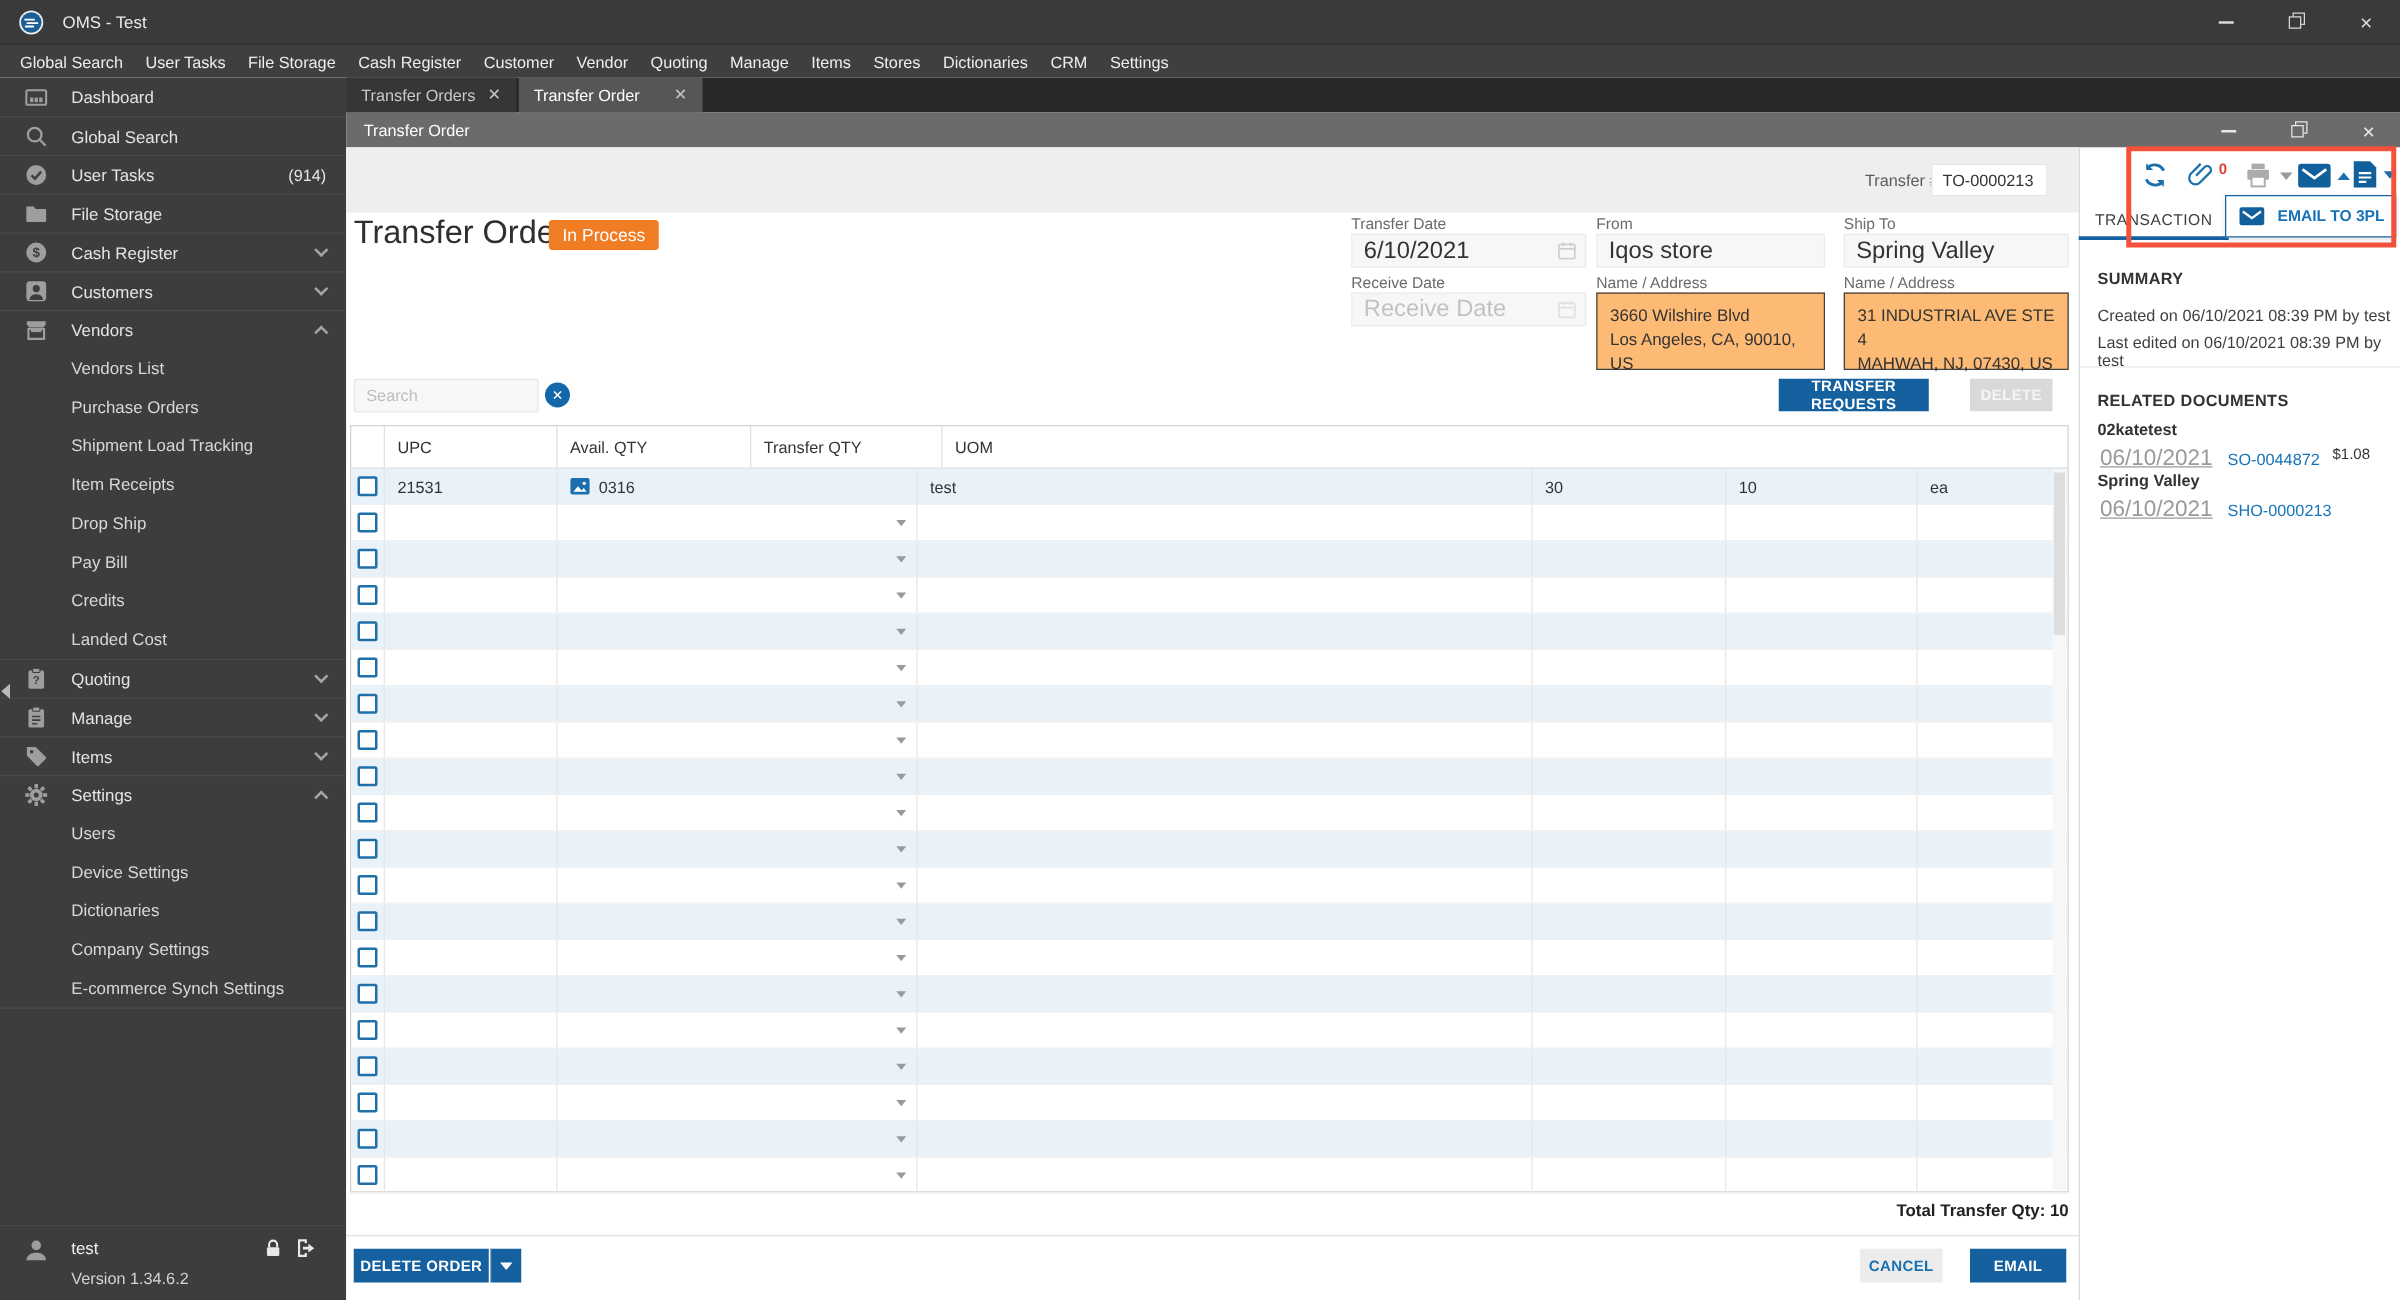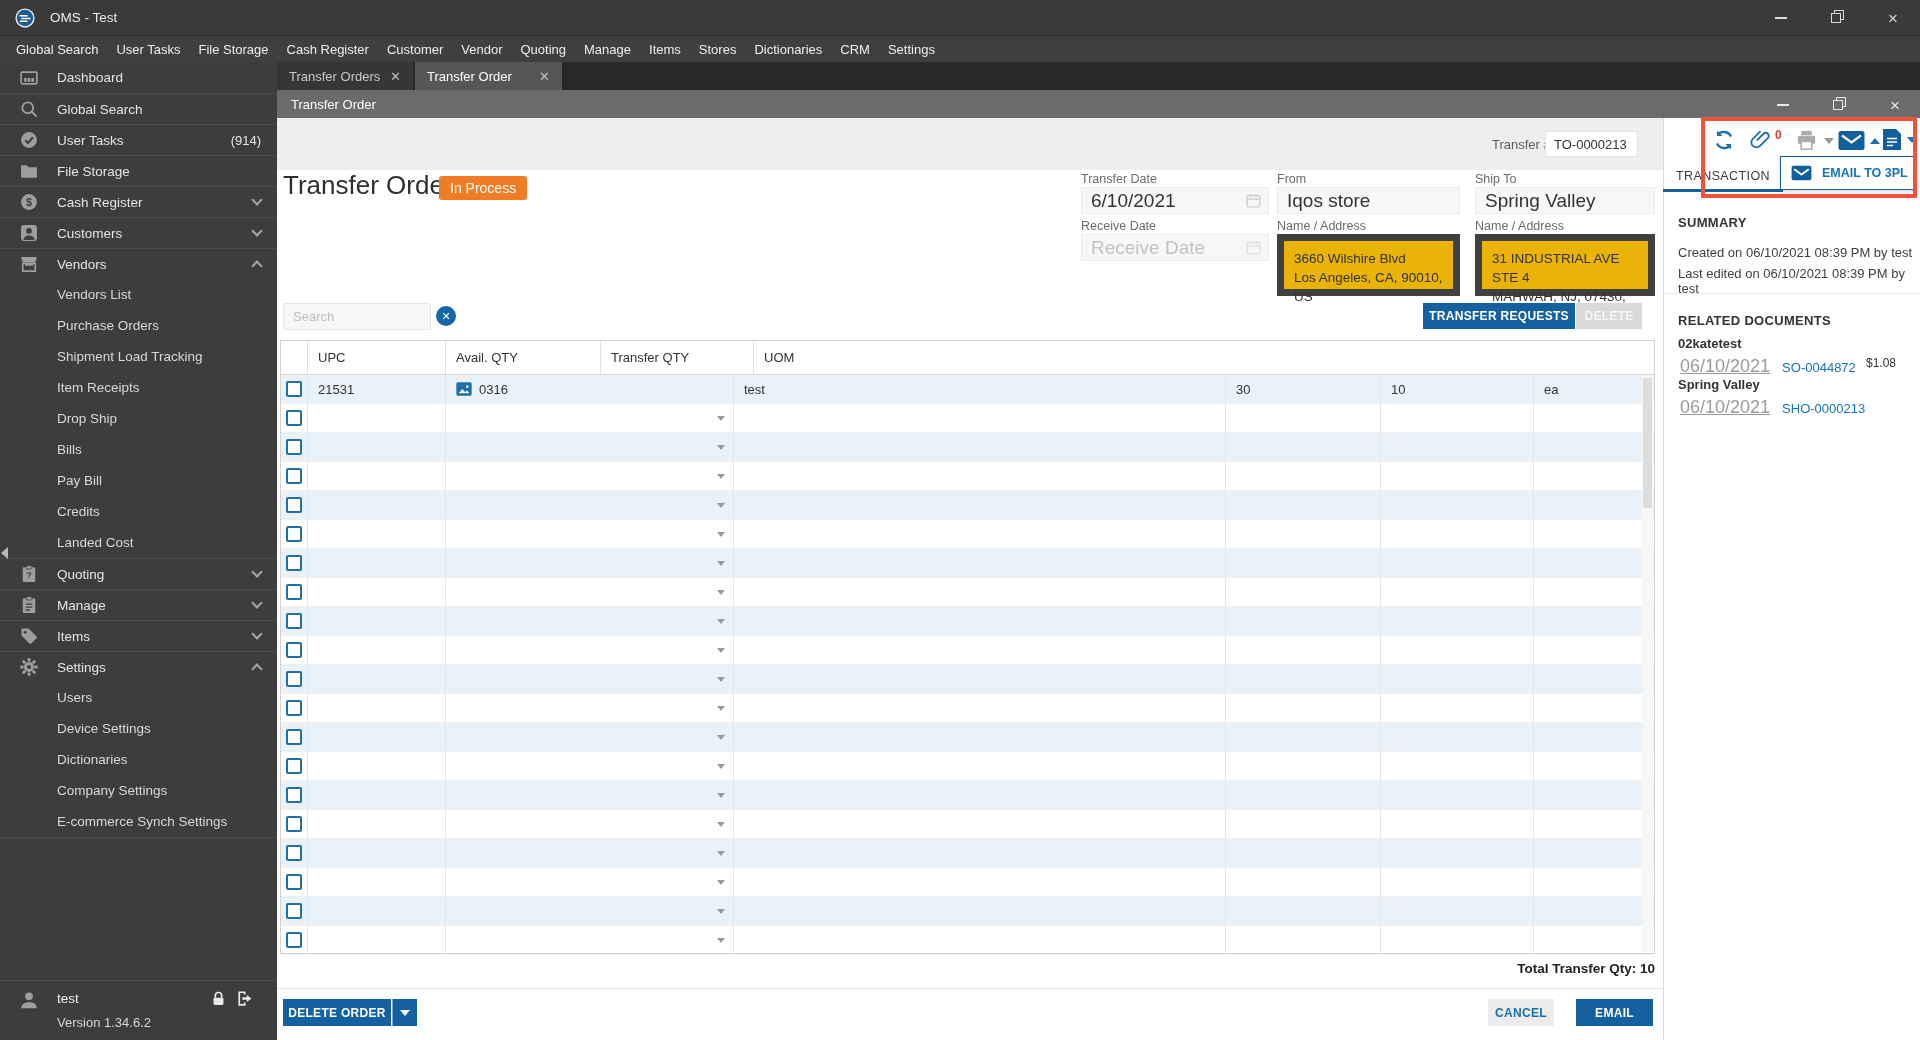--- a/index.html
+++ b/index.html
@@ -68,37 +68,37 @@
 
   .page-title { position:absolute; left:283px; top:170px; font-size:26px; color:#2f2f2f; }
   .status-badge { position:absolute; left:439px; top:176px; background:#f07d23; color:#fff;
     font-size:14px; padding:4px 11px; border-radius:3px; }
 
   .flabel { position:absolute; font-size:12.5px; color:#6b6b6b; }
   .finput { position:absolute; height:27px; background:#f7f7f7; border:1px solid #ebebeb;
     font-size:19px; color:#333; padding-left:9px; display:flex; align-items:center; }
   .finput .cal { margin-left:auto; margin-right:6px; display:flex; }
   .placeholder { color:#c2c2c2; }
-  .addrbox { position:absolute; background:#eab308; border:7px solid #404040; font-size:13.5px;
+  .addrbox { position:absolute; background:#fdba74; border:1px solid #404040; font-size:13.5px;
     color:#333; padding:8px 10px; line-height:19px; }
 
   .search-input { position:absolute; left:283px; top:303px; width:148px; height:27px; background:#f7f7f7;
     border:1px solid #e6e6e6; border-radius:2px; font-size:13px; padding-left:9px; color:#333;
     font-family:"Liberation Sans",sans-serif; }
   .search-input::placeholder { color:#bdbdbd; }
   .search-clear { position:absolute; left:436px; top:306px; width:20px; height:20px; border-radius:50%;
     background:#1467a8; color:#fff; font-size:11px; display:flex; align-items:center; justify-content:center;
     cursor:pointer; }
 
   .btn { display:flex; align-items:center; justify-content:center; font-size:12px; font-weight:bold;
     letter-spacing:.3px; cursor:pointer; border:none; font-family:"Liberation Sans",sans-serif; }
   .btn-blue { background:#15609f; color:#fff; }
   .btn-disabled { background:#d9d9d9; color:#f5f5f5; }
   .btn-light { background:#ececec; color:#1a6fae; }
-  .btn-transfer-requests { position:absolute; left:1423px; top:303px; width:152px; height:26px; }
+  .btn-transfer-requests { position:absolute; left:1423px; top:303px; width:120px; height:26px; }
   .btn-delete { position:absolute; left:1576px; top:303px; width:66px; height:26px; }
 
   
   .table { position:absolute; left:280px; top:340px; width:1375px; height:614px;
     border:1px solid #d2d2d2; background:#fff; }
   .thead { display:flex; height:34px; border-bottom:1px solid #d9d9d9; }
   .th { display:flex; align-items:center; padding-left:10px; font-size:13px; color:#333;
     border-right:1px solid #e0e0e0; }
   .trow { display:flex; height:29px; border-bottom:1px solid #efefef; }
   .trow.alt { background:#e9f2f9; }
@@ -261,21 +261,20 @@
         </svg>
       </span>
     <span>Vendors</span>
     <span class="chev up"></span>
   </div>
   <div class="side-sub">Vendors List</div>
   <div class="side-sub">Purchase Orders</div>
   <div class="side-sub">Shipment Load Tracking</div>
   <div class="side-sub">Item Receipts</div>
   <div class="side-sub">Drop Ship</div>
-  <div class="side-sub">Bills</div>
   <div class="side-sub">Pay Bill</div>
   <div class="side-sub">Credits</div>
   <div class="side-sub">Landed Cost</div>
   <div class="side-item">
     <span class="sicon">
         <svg width="20" height="20" viewBox="0 0 24 24">
           <rect x="4.5" y="4" width="15" height="17.5" rx="1.5" fill="currentColor"></rect>
           <rect x="8.5" y="2" width="7" height="4" rx="1" fill="currentColor" stroke="#3d3d3d"></rect>
           <text x="12" y="17" text-anchor="middle" font-size="11" font-weight="bold" fill="#3d3d3d">?</text>
         </svg>

